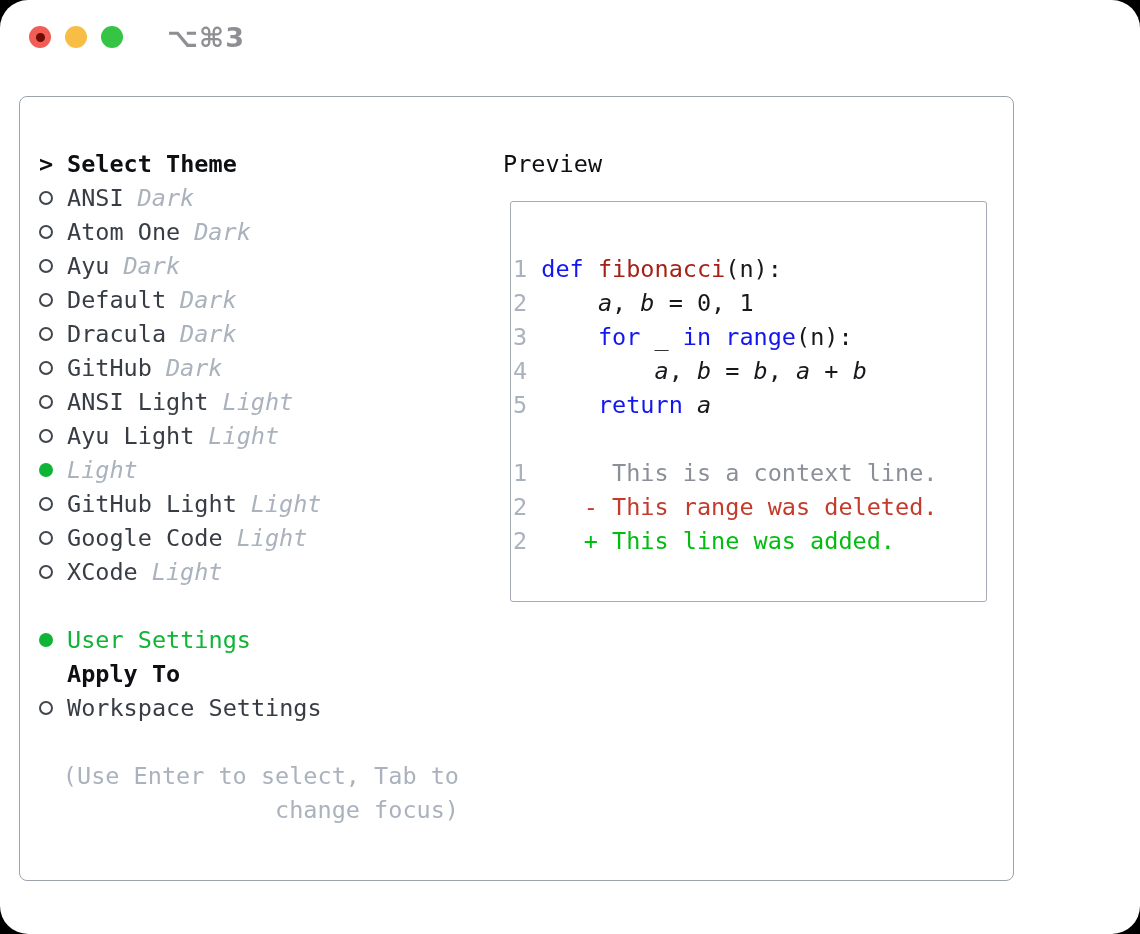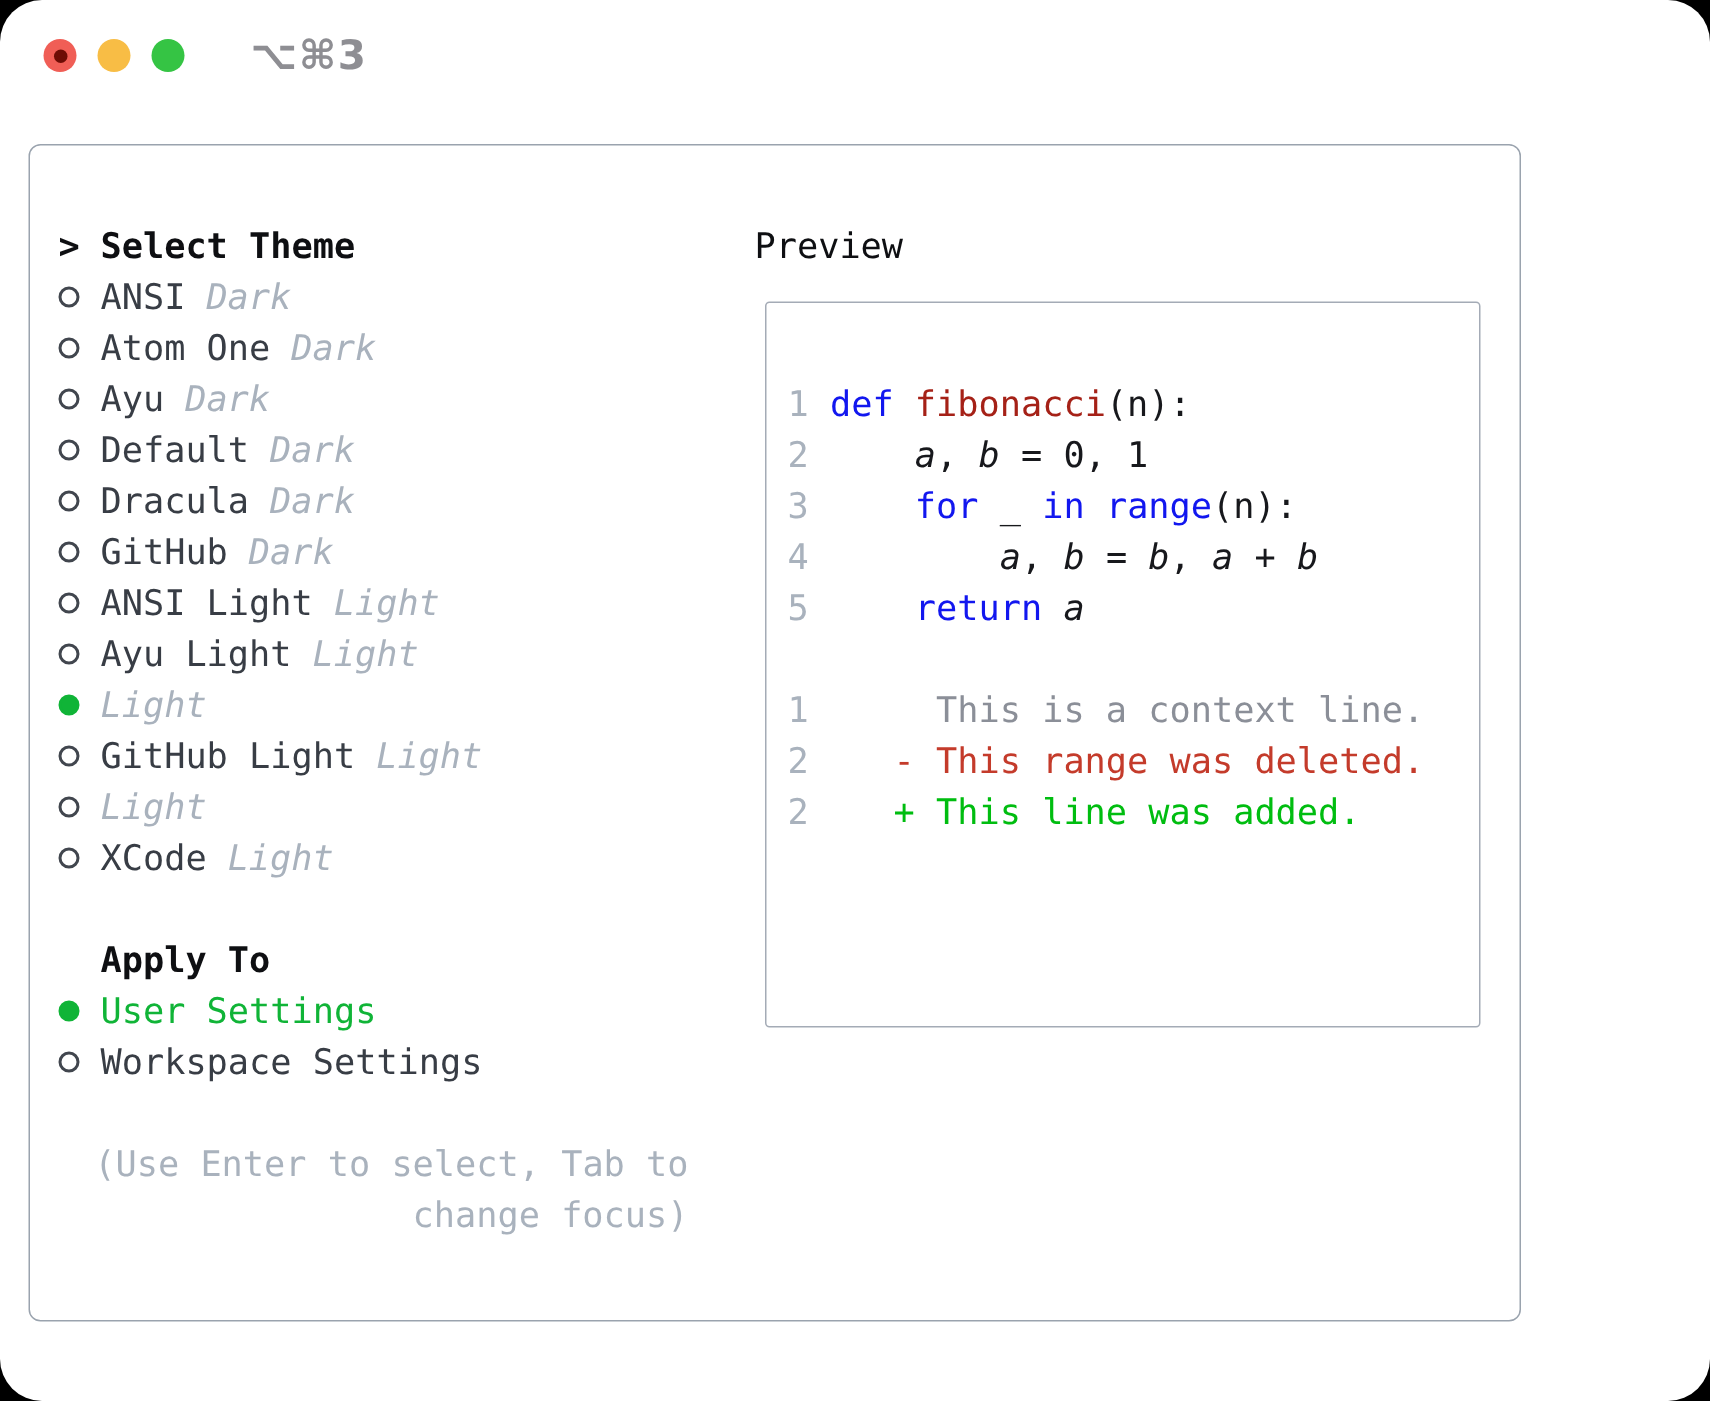--- a/index.html
+++ b/index.html
@@ -98,24 +98,24 @@
     width:420px;line-height:34px;font-size:23.5px;text-align:right;
   }
   
   .preview-title{
     position:absolute;left:483px;top:50px;
     font-size:23.5px;line-height:34px;font-weight:400;
     color:var(--text-header);
   }
   .preview-box{
     position:absolute;left:490px;top:104px;
-    width:477px;height:484px;
+    width:477px;height:401px;
     border:1.5px solid var(--preview-border);
     border-radius:3px;
-    padding:50px 0 0 14px;
+    padding:50px 0 0 2px;
     font-size:23.5px;line-height:34px;
     overflow:hidden;
   }
   .cl{white-space:pre;height:34px;}
   .num{color:var(--muted);}
   .kw{color:var(--keyword);}
   .fn{color:var(--function);}
   .pl{color:var(--code-plain);}
   .var{color:var(--code-plain);font-style:italic;}
   .ctx{color:#8b8f98;}
@@ -170,33 +170,33 @@
       <div class="row">
         <span class="marker"><span class="radio"></span></span><span class="name">Ayu Light</span><span class="variant">Light</span>
       </div>
       <div class="row selected">
         <span class="marker"><span class="radio on"></span></span><span class="variant">Light</span>
       </div>
       <div class="row">
         <span class="marker"><span class="radio"></span></span><span class="name">GitHub Light</span><span class="variant">Light</span>
       </div>
       <div class="row">
-        <span class="marker"><span class="radio"></span></span><span class="variant">Light</span>
+        <span class="marker"><span class="radio"></span></span><span class="name">Google Code</span><span class="variant">Light</span>
       </div>
       <div class="row">
         <span class="marker"><span class="radio"></span></span><span class="name">XCode</span><span class="variant">Light</span>
       </div>
 
       <div class="spacer"></div>
 
-      <div class="row">
-        <span class="h apply-header">Apply To</span>
-      </div>
       <div class="row selected">
         <span class="marker"><span class="radio on"></span></span><span class="name">User Settings</span>
+      </div>
+      <div class="row">
+        <span class="h apply-header">Apply To</span>
       </div>
       <div class="row">
         <span class="marker"><span class="radio"></span></span><span class="name">Workspace Settings</span>
       </div>
 
       <div class="spacer"></div>
 
       <div class="hint">(Use Enter to select, Tab to change focus)</div>
     </div>
 

